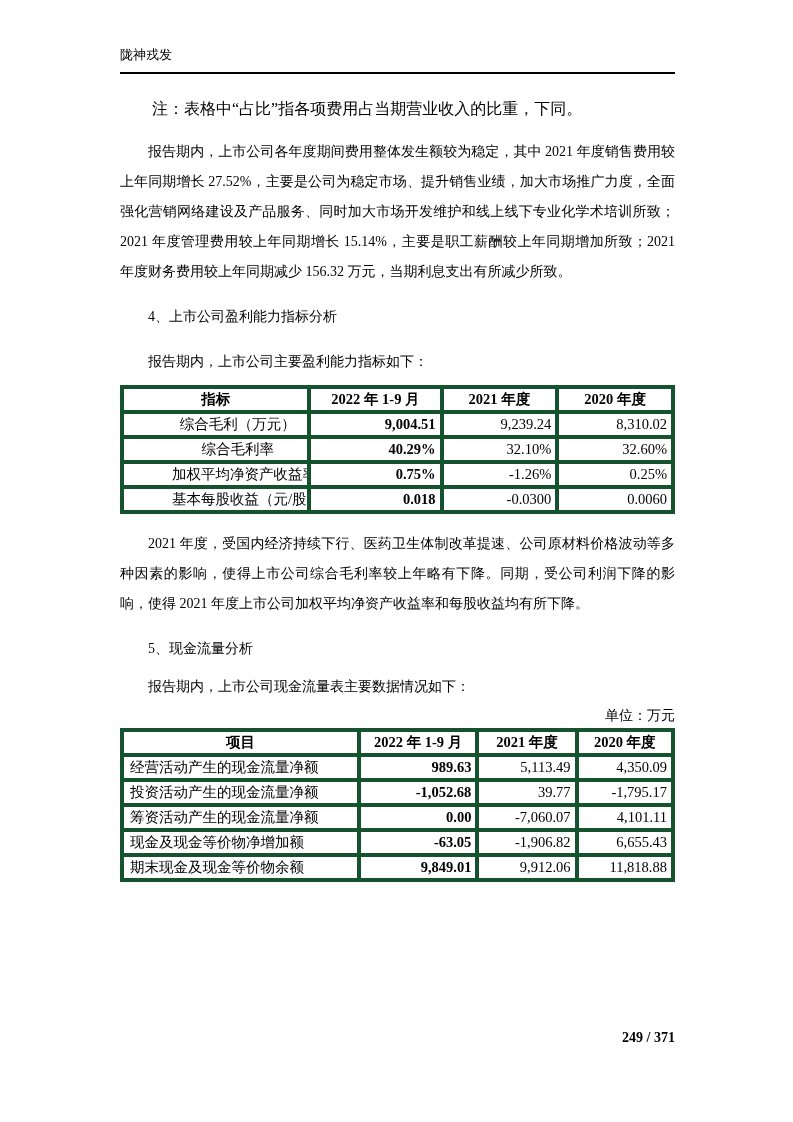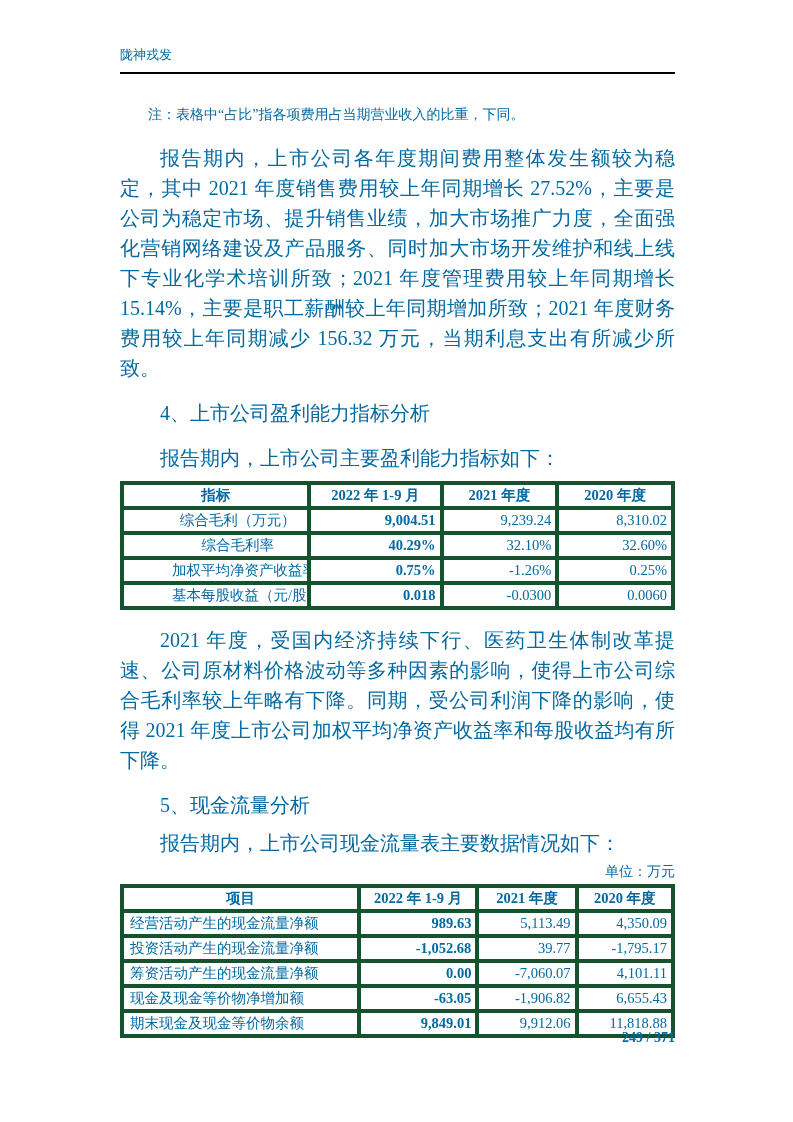--- a/index.html
+++ b/index.html
@@ -4,21 +4,21 @@
 <style>
   * { box-sizing: border-box; }
   html, body { margin: 0; padding: 0; background: #e8e8e8; }
   .page {
     position: relative;
     width: 793px;
     height: 1122px;
     margin: 0 auto;
     background: #ffffff;
     font-family: "Liberation Serif", "DejaVu Serif", serif;
-    color: #0369a1;
+    color: #000000;
     overflow: hidden;
   }
   .header {
     position: absolute;
     top: 46px;
     left: 120px;
     right: 118px;
     display: flex;
     justify-content: space-between;
     align-items: flex-end;
@@ -26,27 +26,27 @@
     padding-bottom: 8px;
     border-bottom: 2px solid #000000;
   }
   .content {
     position: absolute;
     top: 90px;
     left: 120px;
     right: 118px;
   }
   .note {
-    font-size: 14px;
+    font-size: 16px;
     line-height: 26px;
     text-indent: 2em;
-    margin: 12px 0 0 0;
+    margin: 6px 0 0 0;
   }
   .para {
-    font-size: 20px;
+    font-size: 14px;
     line-height: 30px;
     text-align: justify;
     text-indent: 2em;
     margin: 8px 0 0 0;
   }
   .para-gap { margin-top: 15px; }
   .heading { text-align: left; }
   .unit-line {
     font-size: 14px;
     text-align: right;

